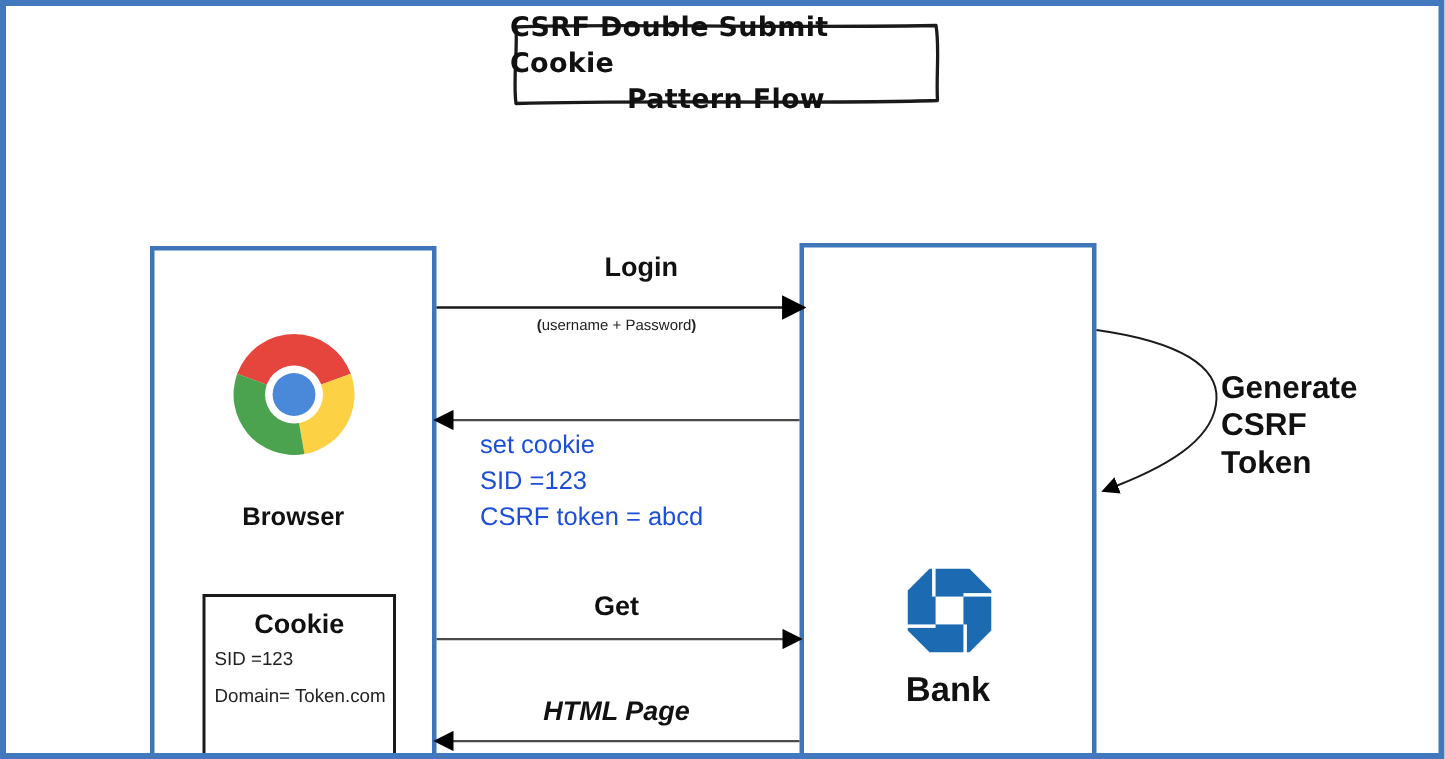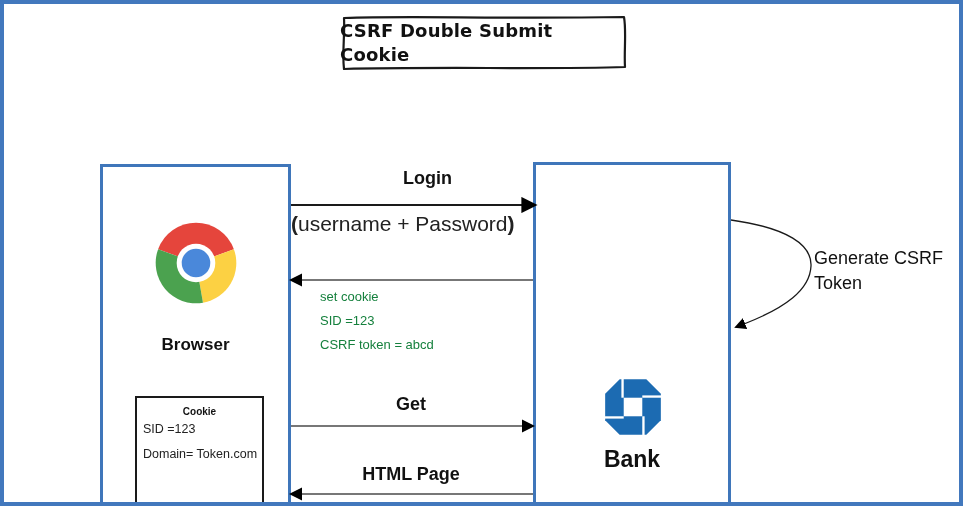--- a/index.html
+++ b/index.html
@@ -27,49 +27,50 @@
   .actor-label{position:absolute;width:100%;text-align:center;font-weight:700;color:#111;}
   #browser-label{top:168px;font-size:17px;}
   #bank-label{top:281px;font-size:23px;}
   .logo{position:absolute;}
   #chrome-logo{left:51px;top:54px;width:84px;height:84px;}
   #chase-logo{left:68px;top:213px;width:58px;height:58px;}
 
   
   #cookie-box{position:absolute;left:135px;top:396px;width:129px;height:118px;background:#fff;
     border:2px solid var(--shape-border);z-index:2;}
-  #cookie-title{text-align:center;font-weight:700;font-size:10px;margin-top:8px;color:#111;}
+  #cookie-title{text-align:center;font-weight:700;font-size:18px;margin-top:8px;color:#111;}
   .cookie-line{font-size:12.5px;line-height:24.5px;padding-left:6px;color:#222;}
   #cookie-box .cookie-line:first-of-type{margin-top:4px;}
 
   
   #arrows{position:absolute;inset:0;z-index:2;pointer-events:none;}
 
   
   .flow-label{position:absolute;z-index:3;color:#111;}
   .msg{width:240px;text-align:center;font-weight:700;font-size:18px;}
   #login-label{left:291px;top:168px;padding-left:33px;}
-  #credentials-label{left:291px;top:212px;width:240px;text-align:left;font-size:21px;font-weight:400;color:#222;}
+  #credentials-label{left:291px;top:212px;width:240px;text-align:center;font-size:10px;font-weight:400;color:#222;}
   #credentials-label .paren{font-weight:700;}
-  #set-cookie-lines{left:320px;top:285px;font-size:13px;line-height:24px;font-weight:400;color:#15803d;}
+  #set-cookie-lines{left:320px;top:285px;font-size:17px;line-height:24px;font-weight:400;color:#1d4ed8;}
   #get-label{left:291px;top:394px;}
-  #html-page-label{left:291px;top:464px;}
-  #generate-token-label{left:814px;top:246px;font-weight:400;font-size:18px;line-height:25px;}
+  #html-page-label{left:291px;top:464px;font-style:italic;}
+  #generate-token-label{left:814px;top:246px;font-weight:700;font-size:21px;line-height:25px;}
 </style>
 </head>
 <body>
 
 <div id="stage">
 
   <div class="title-box">
     <svg viewBox="0 0 288 59">
       <path d="M4,5 C70,2.5 150,6 284,4 C286.5,18 284,38 285,54 C210,56.5 90,53.5 4,56 C2,40 5,22 4,5 Z" fill="none" stroke="var(--shape-border)" stroke-width="2.2" stroke-linejoin="round"></path>
     </svg>
     <div class="title-text">
       <span>CSRF Double Submit Cookie</span>
+      <span>Pattern Flow</span>
     </div>
   </div>
 
   <div class="actor" id="browser-box">
     <svg class="logo" id="chrome-logo" viewBox="0 0 100 100">
       <circle cx="50" cy="50" r="48" fill="#fff"></circle>
       <path d="M50,50 L4.9,33.6 A48,48 0 0 1 95.1,33.6 Z" fill="var(--chrome-red)"></path>
       <path d="M50,50 L95.1,33.6 A48,48 0 0 1 58.3,97.3 Z" fill="var(--chrome-yellow)"></path>
       <path d="M50,50 L58.3,97.3 A48,48 0 0 1 4.9,33.6 Z" fill="var(--chrome-green)"></path>
       <circle cx="50" cy="50" r="23" fill="#fff"></circle>

